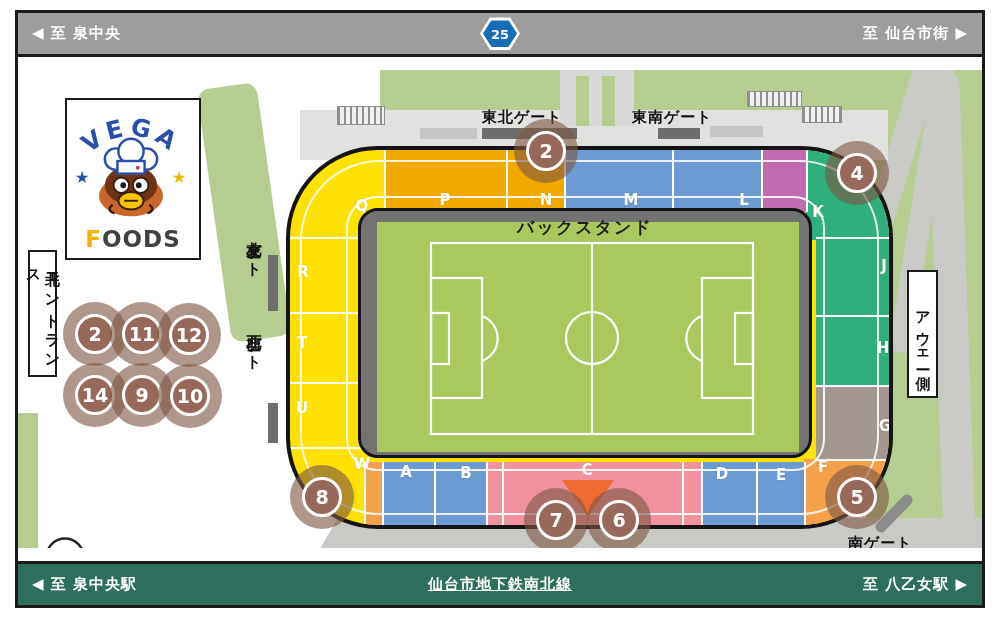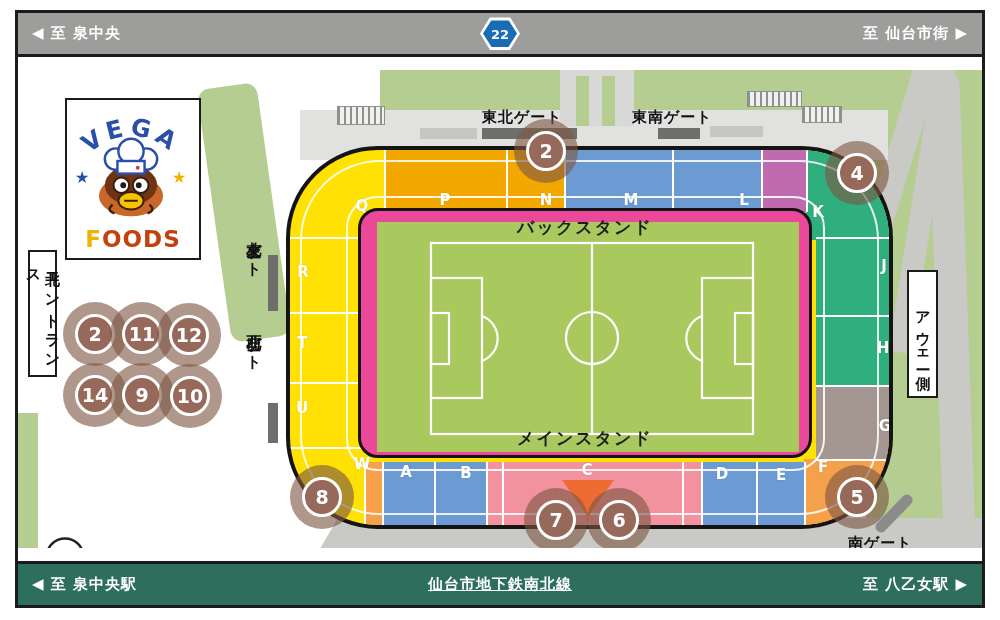--- a/index.html
+++ b/index.html
@@ -32,54 +32,54 @@
   .ring-a{position:absolute;left:10px;top:10px;right:10px;bottom:10px;border:2px solid rgba(255,255,255,.85);
           border-radius:80px;pointer-events:none;}
   .ring-b{position:absolute;left:56px;top:46px;right:64px;bottom:54px;border:2px solid rgba(255,255,255,.9);
           border-radius:32px;pointer-events:none;}
   .vdiv{position:absolute;width:2px;background:#fff;}
   .hdiv{position:absolute;height:2px;background:#fff;}
   .sec{position:absolute;transform:translate(-50%,-50%);color:#fff;font-weight:bold;font-size:15px;
        text-shadow:0 0 2px rgba(0,0,0,.15);}
   
   .pitch{position:absolute;left:340px;top:138px;width:454px;height:250px;box-sizing:border-box;
-         background:#ec4899;border:3px solid #141414;border-radius:20px;z-index:3;overflow:hidden;}
+         background:#737373;border:3px solid #141414;border-radius:20px;z-index:3;overflow:hidden;}
   .standlbl{position:absolute;left:0;right:0;text-align:center;color:#1d1d1d;font-weight:bold;font-size:17px;letter-spacing:2px;}
   
   .gatelbl{position:absolute;color:#111;font-weight:bold;font-size:15px;letter-spacing:1px;white-space:nowrap;z-index:4;}
   .vtext{writing-mode:vertical-rl;text-orientation:mixed;}
   .gatebar{position:absolute;background:#6e6e6c;z-index:4;}
   .vbox{position:absolute;background:#fff;border:2px solid #1b1b1b;color:#111;font-weight:bold;font-size:15px;
         writing-mode:vertical-rl;text-orientation:mixed;display:flex;align-items:center;justify-content:center;
         letter-spacing:3px;z-index:6;padding:8px 4px;box-sizing:border-box;}
   
   .booth{position:absolute;width:0;height:0;z-index:5;}
   .halo{position:absolute;left:-32px;top:-32px;width:64px;height:64px;border-radius:50%;
         background:#7d5743;opacity:.62;mix-blend-mode:multiply;}
   .disc{position:absolute;left:-20px;top:-20px;width:40px;height:40px;border-radius:50%;background:#97695a;
         border:3px solid #fff;box-sizing:border-box;display:flex;align-items:center;justify-content:center;
         color:#fff;font-weight:bold;font-size:19px;}
   
   .logo{position:absolute;left:47px;top:28px;width:132px;height:158px;background:#fff;border:2px solid #1b1b1b;z-index:6;}
   .foods{position:absolute;left:0;right:0;bottom:6px;text-align:center;font-size:23px;font-weight:bold;letter-spacing:1px;}
-  .foods .f1{color:#f0b400;} .foods .f2{color:#c2410c;}
+  .foods .f1{color:#f0b400;} .foods .f2{color:#404040;}
   .wedge{position:absolute;width:0;height:0;border-left:26px solid transparent;border-right:26px solid transparent;
          border-top:37px solid #ee6c31;z-index:4;}
   .compass{position:absolute;z-index:6;}
 </style>
 </head>
 <body>
 
 <div class="canvas">
  <div class="frame">
 
   <div class="topbar">
     <span class="bartxt">◀ 至 泉中央</span>
     <div class="badge-wrap">
-      <div class="badge">22</div>
+      <div class="badge">25</div>
     </div>
     <span class="bartxt">至 仙台市街 ▶</span>
   </div>
 
   <div class="map">
 
     <div class="abs grass" style="left:362px;top:0;width:602px;height:40px;"></div>
     <div class="abs grass" style="left:848px;top:0;width:116px;height:506px;"></div>
     <div class="abs path" style="left:862px;top:-6px;width:26px;height:230px;transform:rotate(17deg);"></div>
     <div class="abs path" style="left:893px;top:-6px;width:22px;height:290px;transform:rotate(9deg);"></div>
@@ -172,21 +172,20 @@
           <circle cx="231" cy="127" r="26"></circle>
           <rect x="70" y="67" width="51" height="120"></rect>
           <rect x="70" y="102" width="18" height="51"></rect>
           <path d="M121,105 a24,24 0 0 1 0,45"></path>
           <rect x="341" y="67" width="51" height="120"></rect>
           <rect x="374" y="102" width="18" height="51"></rect>
           <path d="M341,105 a24,24 0 0 0 0,45"></path>
         </g>
       </svg>
       <div class="standlbl" style="top:5px;">バックスタンド</div>
-      <div class="standlbl" style="bottom:5px;">メインスタンド</div>
     </div>
 
     <div class="gatelbl" style="left:464px;top:38px;">東北ゲート</div>
     <div class="gatebar" style="left:464px;top:58px;width:95px;height:11px;"></div>
     <div class="gatelbl" style="left:614px;top:38px;">東南ゲート</div>
     <div class="gatebar" style="left:640px;top:58px;width:42px;height:11px;"></div>
     <div class="gatebar" style="left:402px;top:58px;width:57px;height:11px;background:#c6c6c4;"></div>
     <div class="gatebar" style="left:692px;top:56px;width:53px;height:11px;background:#c6c6c4;"></div>
     <div class="gatelbl vtext" style="left:226px;top:160px;">北東ゲート</div>
     <div class="gatebar" style="left:250px;top:185px;width:10px;height:56px;"></div>

